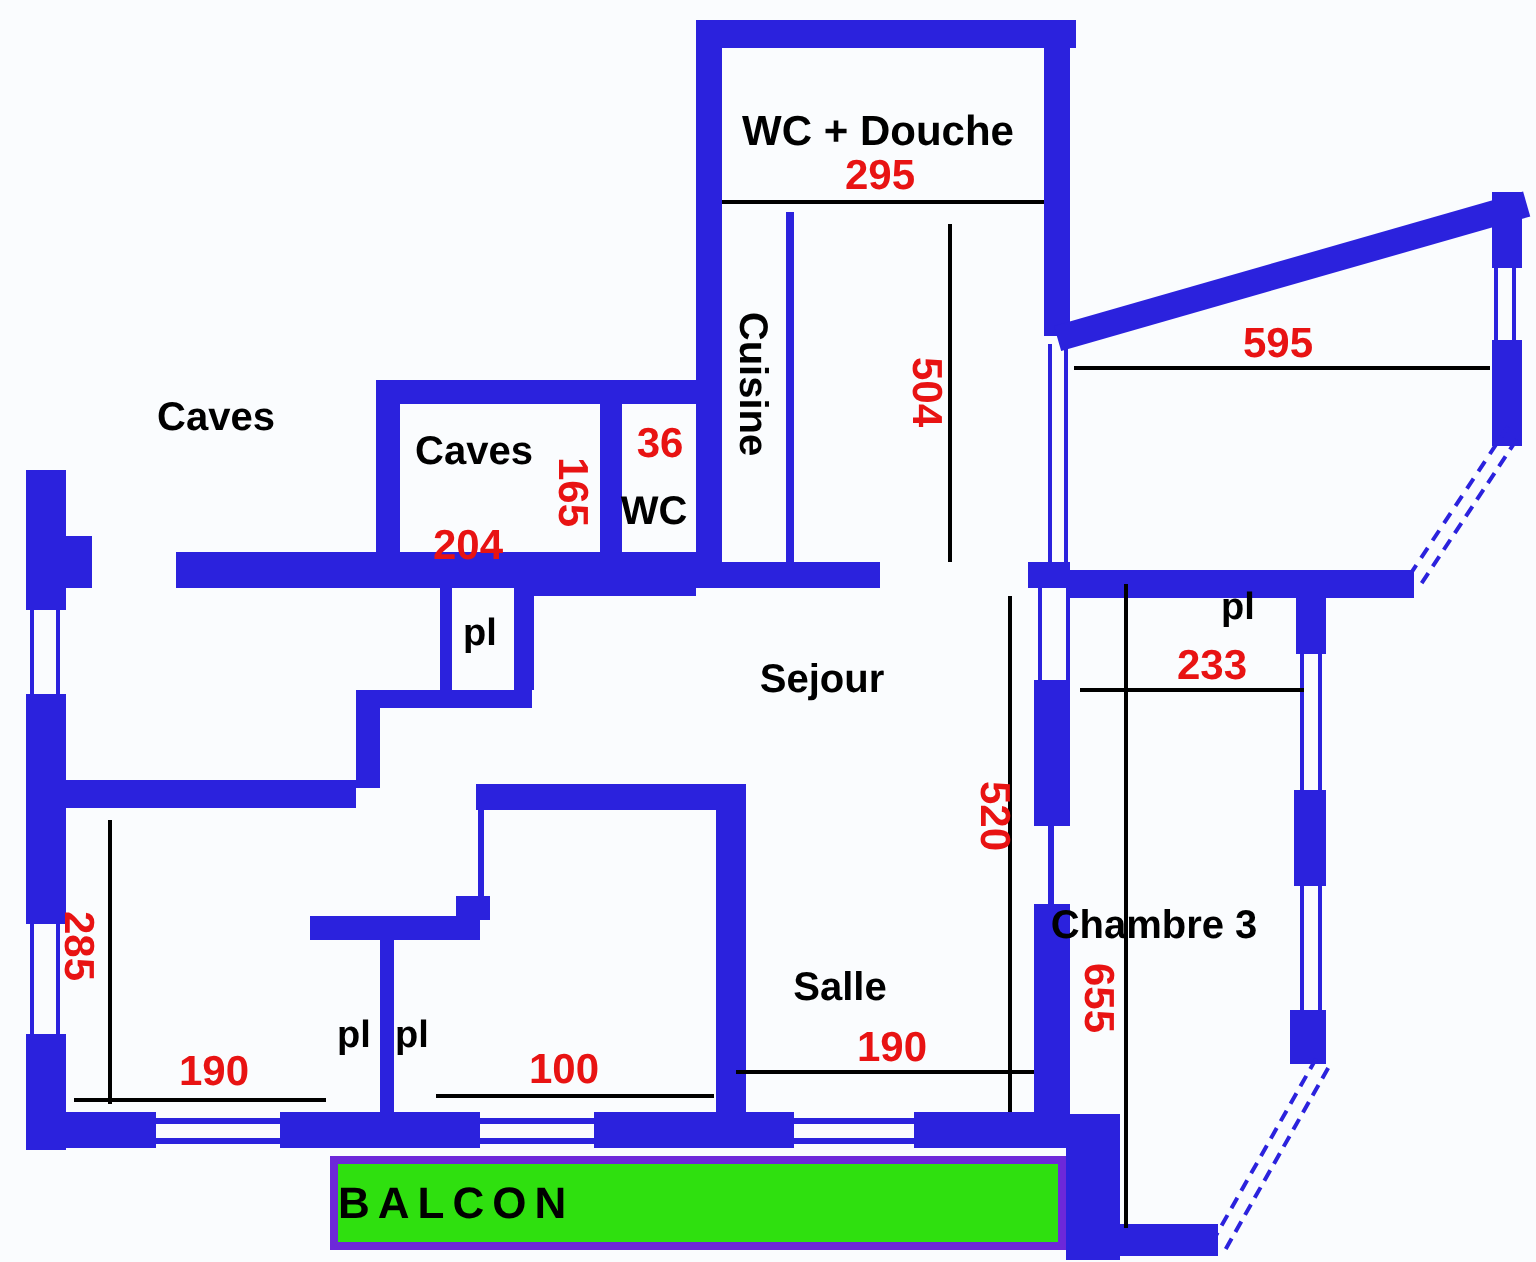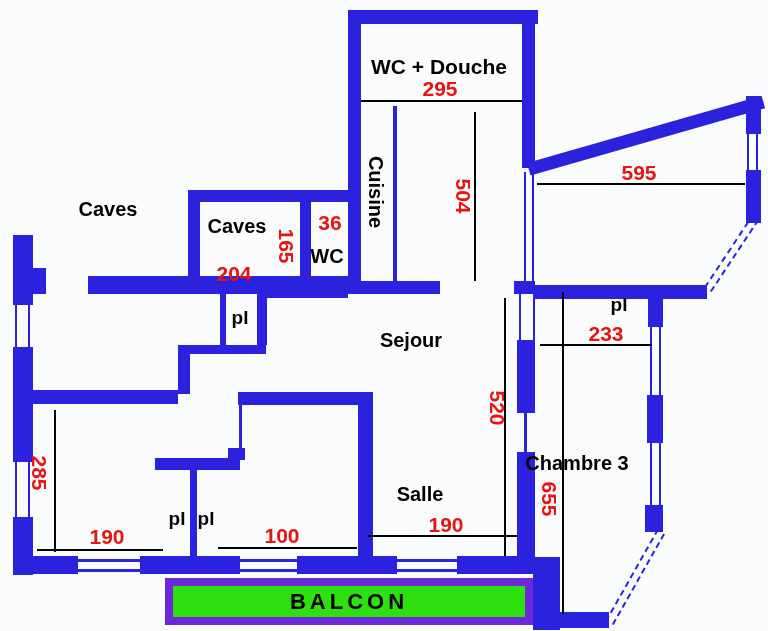--- a/index.html
+++ b/index.html
@@ -12,21 +12,21 @@
   .ml  { position:absolute; background:var(--line,#000); }
   .gap { position:absolute; background:var(--bg,#fafcfe); }
   .dash{ position:absolute; height:0; border-top:2px dashed var(--wall,#2b22dd); transform-origin:0 0; }
   .lbl { position:absolute; transform:translate(-50%,-50%); font-weight:bold;
          font-size:20px; color:#000; white-space:nowrap; line-height:1; }
   .big { font-size:21px; }
   .sm  { font-size:19px; }
   .dim { color:var(--dim,#e81313); font-size:21px; }
   .vrt { transform:translate(-50%,-50%) rotate(90deg); }
   .balcony { position:absolute; box-sizing:border-box; background:var(--balcony,#2fe00f);
-             border:8px solid #6d28d9; display:flex; align-items:center; justify-content:center; }
+             border:4px solid #6d28d9; display:flex; align-items:center; }
   .balcony span { font-weight:bold; font-size:22px; letter-spacing:4px; color:#000; }
 </style>
 </head>
 <body>
 
 <div class="canvas">
 
   <div class="w" style="left:348px;top:10px;width:190px;height:14px"></div>
   <div class="w" style="left:348px;top:10px;width:13px;height:283px"></div>
   <div class="w" style="left:522px;top:10px;width:13px;height:158px"></div>

